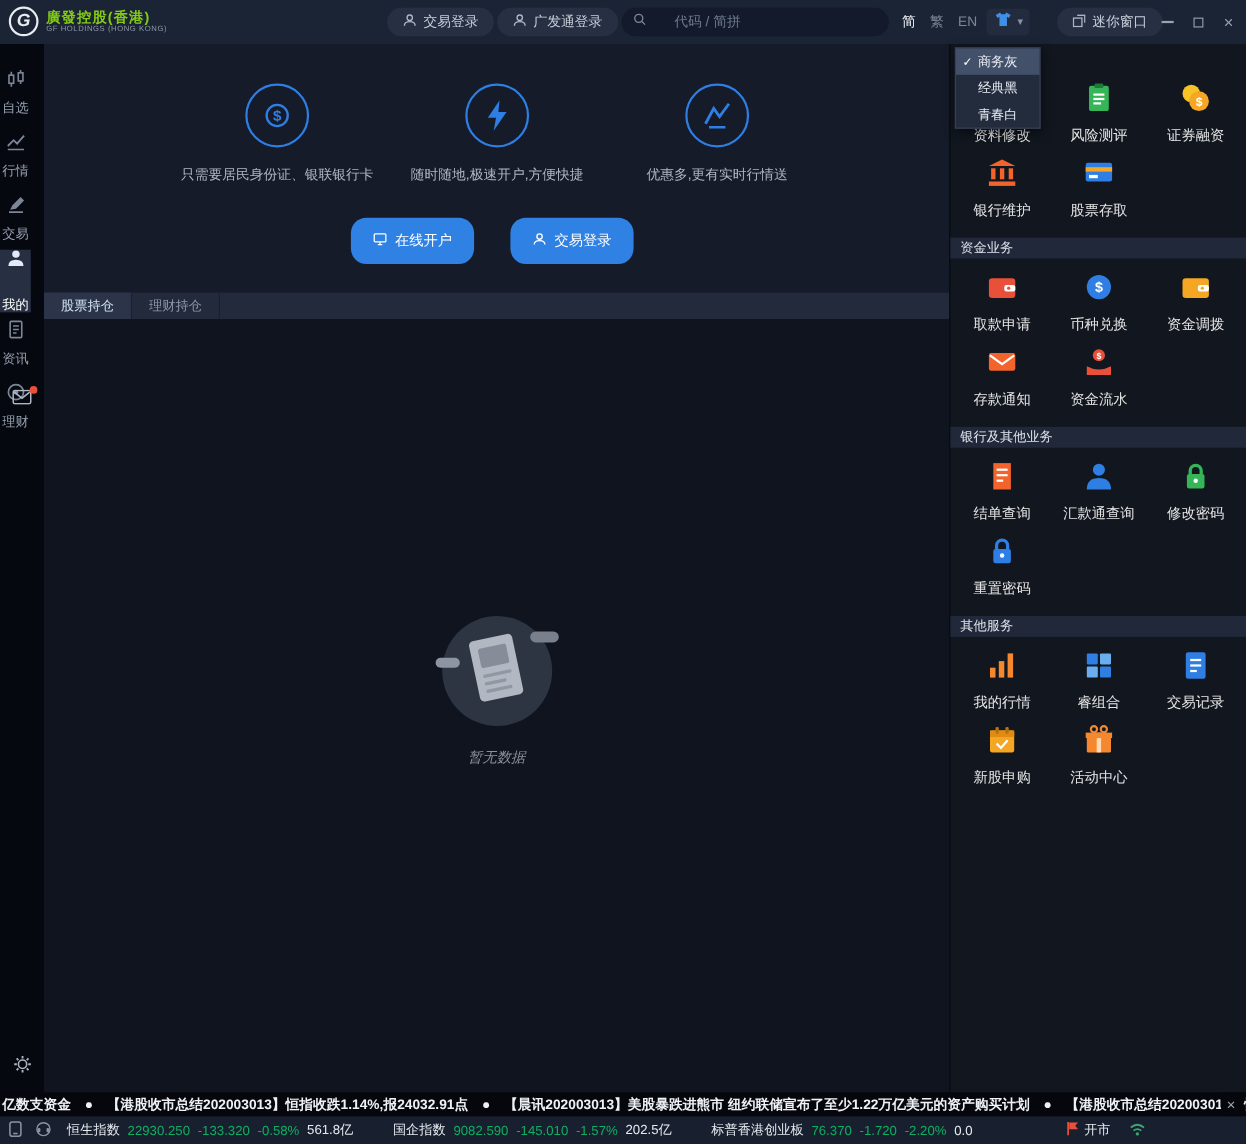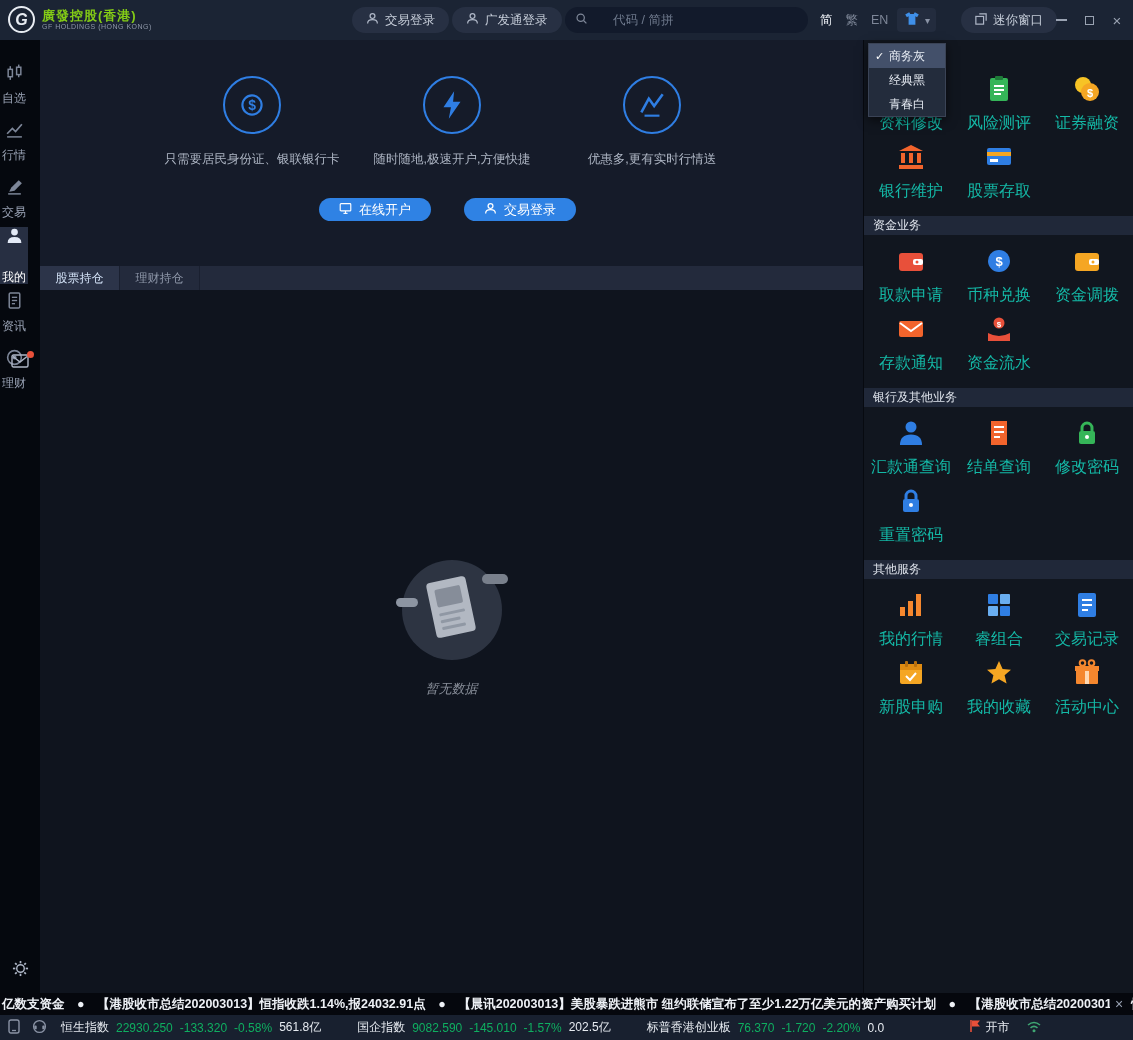--- a/index.html
+++ b/index.html
@@ -42,21 +42,21 @@
   .side-bottom{position:absolute;left:0;width:40px;display:flex;justify-content:center;cursor:pointer;}
   .mail-wrap{position:relative;}
   .red-dot{position:absolute;top:-3px;right:-5px;width:7px;height:7px;border-radius:50%;background:#e8503a;}
 
   
   .main{position:absolute;top:40px;left:40px;width:823px;bottom:47px;background:#151b29;}
   .feature{position:absolute;top:36px;width:220px;text-align:center;}
   .fcircle{width:58px;height:58px;border:2px solid #2f7ee3;border-radius:50%;margin:0 auto;
     display:flex;align-items:center;justify-content:center;}
   .fcaption{margin-top:17px;font-size:12.5px;color:#aeb6c4;}
-  .banner-btn{position:absolute;top:158px;height:23px;border:none;border-radius:14px;background:#2f82e4;
+  .banner-btn{position:absolute;top:158px;height:42px;border:none;border-radius:14px;background:#2f82e4;
     color:#fff;font-size:13px;display:flex;align-items:center;gap:7px;padding:0 20px;cursor:pointer;}
   .tabbar{position:absolute;top:226px;left:0;right:0;height:24px;background:#232a3c;display:flex;}
   .tab{width:80px;height:24px;line-height:24px;text-align:center;font-size:12px;color:#8d96a8;cursor:pointer;
     border-right:1px solid #1a2030;}
   .tab.active{background:#2c3449;color:#d3e2f7;}
   .content{position:absolute;top:250px;left:0;right:0;bottom:0;background:#0f141e;}
   .empty-state{position:absolute;top:270px;left:0;right:0;text-align:center;font-style:italic;}
   .empty-circle{width:100px;height:100px;border-radius:50%;background:#2d3442;margin:0 auto;position:relative;}
   .paper{position:absolute;left:29px;top:19px;width:40px;height:56px;background:#b2b8c2;border-radius:4px;
     transform:rotate(-12deg);}
@@ -64,21 +64,21 @@
   .paper-line{position:absolute;left:7px;height:3px;background:#9098a4;border-radius:1px;}
   .cloud{position:absolute;background:#8d95a2;border-radius:8px;}
   .empty-text{margin-top:20px;font-size:13px;color:#8b919c;}
 
   
   .rightpanel{position:absolute;top:40px;right:0;width:270px;bottom:47px;background:#11161f;
     border-left:1px solid #070a10;}
   .svc-grid{display:flex;flex-wrap:wrap;padding-left:3px;}
   .svc-grid.first{padding-top:34px;}
   .svc{width:88px;height:64px;display:flex;flex-direction:column;align-items:center;margin-bottom:4px;cursor:pointer;}
-  .svc .lbl{margin-top:5px;font-size:16px;color:#14b8a6;white-space:nowrap;text-align:center;}
+  .svc .lbl{margin-top:5px;font-size:13px;color:#e5e5e5;white-space:nowrap;text-align:center;}
   .sec-hdr{height:19px;line-height:19px;background:#202839;color:#dfe4ec;font-size:12px;
     padding-left:9px;margin:6px 0 11px;}
 
   
   .theme-menu{position:absolute;left:4px;top:3px;width:78px;background:#232c3c;border:1px solid #3a4356;
     box-shadow:0 3px 10px rgba(0,0,0,.6);z-index:20;}
   .theme-item{height:24px;display:flex;align-items:center;gap:4px;padding-left:6px;font-size:12px;
     color:#e8edf5;cursor:pointer;}
   .theme-item.selected{background:#43506a;}
   .check{color:#ffffff;font-size:11px;width:10px;}
@@ -456,36 +456,36 @@
         </span>
         <span class="lbl">资金流水</span>
       </div>
     </div>
 
     <div class="sec-hdr">银行及其他业务</div>
     <div class="svc-grid">
       <div class="svc">
         <span>
           <svg width="30" height="30" viewBox="0 0 30 30">
-              <circle cx="15" cy="9" r="5.5" fill="#2f7ee3"></circle>
-              <path d="M4,27 Q4,16.5 15,16.5 Q26,16.5 26,27 Z" fill="#2f7ee3"></path>
-            </svg>
-        </span>
-        <span class="lbl">汇款通查询</span>
-      </div>
-      <div class="svc">
-        <span>
-          <svg width="30" height="30" viewBox="0 0 30 30">
               <rect x="7" y="3" width="16" height="24" fill="#f2642c"></rect>
               <rect x="10" y="8" width="10" height="2" fill="#fff"></rect>
               <rect x="10" y="13" width="10" height="2" fill="#fff"></rect>
               <rect x="10" y="18" width="6" height="2" fill="#fff"></rect>
             </svg>
         </span>
         <span class="lbl">结单查询</span>
+      </div>
+      <div class="svc">
+        <span>
+          <svg width="30" height="30" viewBox="0 0 30 30">
+              <circle cx="15" cy="9" r="5.5" fill="#2f7ee3"></circle>
+              <path d="M4,27 Q4,16.5 15,16.5 Q26,16.5 26,27 Z" fill="#2f7ee3"></path>
+            </svg>
+        </span>
+        <span class="lbl">汇款通查询</span>
       </div>
       <div class="svc">
         <span>
           <svg width="30" height="30" viewBox="0 0 30 30">
               <path d="M10,13 v-3 a5,5 0 0 1 10,0 v3" fill="none" stroke="#35b558" stroke-width="3"></path>
               <rect x="7" y="13" width="16" height="13" rx="2" fill="#35b558"></rect>
               <circle cx="15" cy="19" r="2" fill="#fff"></circle>
             </svg>
         </span>
         <span class="lbl">修改密码</span>
@@ -540,28 +540,20 @@
         <span>
           <svg width="30" height="30" viewBox="0 0 30 30">
               <rect x="4" y="6" width="22" height="20" rx="2" fill="#f5a623"></rect>
               <rect x="4" y="6" width="22" height="6" fill="#e08c12"></rect>
               <rect x="9" y="3" width="3" height="6" rx="1" fill="#b8700f"></rect>
               <rect x="18" y="3" width="3" height="6" rx="1" fill="#b8700f"></rect>
               <polyline points="10,18 14,22 20,15" fill="none" stroke="#fff" stroke-width="2"></polyline>
             </svg>
         </span>
         <span class="lbl">新股申购</span>
-      </div>
-      <div class="svc">
-        <span>
-          <svg width="30" height="30" viewBox="0 0 30 30">
-              <polygon points="15,3 18.6,11 27,11.7 20.6,17.2 22.6,25.6 15,21.2 7.4,25.6 9.4,17.2 3,11.7 11.4,11" fill="#f5a623"></polygon>
-            </svg>
-        </span>
-        <span class="lbl">我的收藏</span>
       </div>
       <div class="svc">
         <span>
           <svg width="30" height="30" viewBox="0 0 30 30">
               <rect x="4" y="12" width="22" height="14" rx="1" fill="#f5872e"></rect>
               <rect x="13" y="8" width="4" height="18" fill="#ffd9b3"></rect>
               <rect x="3" y="8" width="24" height="5" fill="#f5872e"></rect>
               <circle cx="10.5" cy="5" r="2.8" fill="none" stroke="#f5872e" stroke-width="2"></circle>
               <circle cx="19.5" cy="5" r="2.8" fill="none" stroke="#f5872e" stroke-width="2"></circle>
             </svg>

